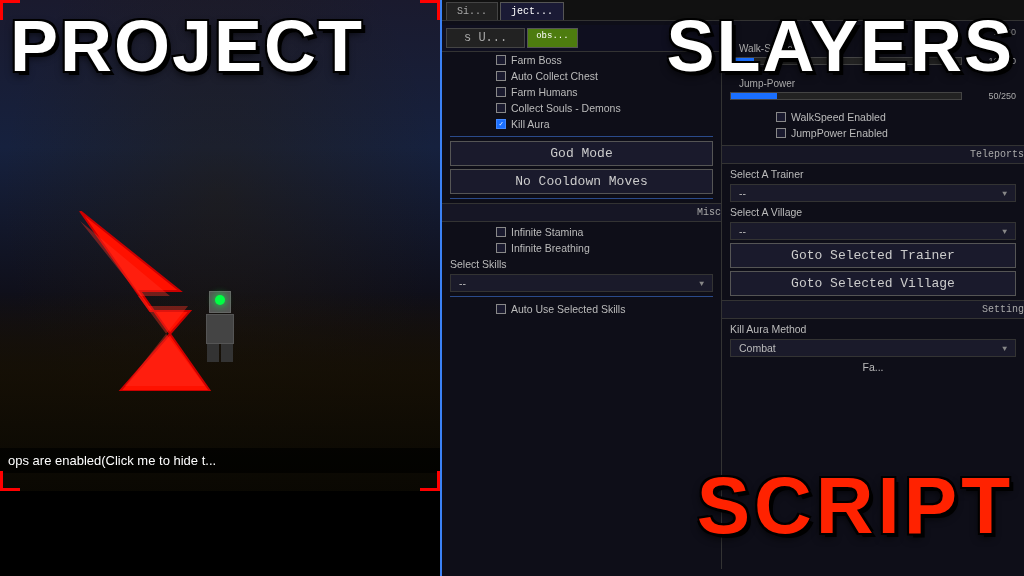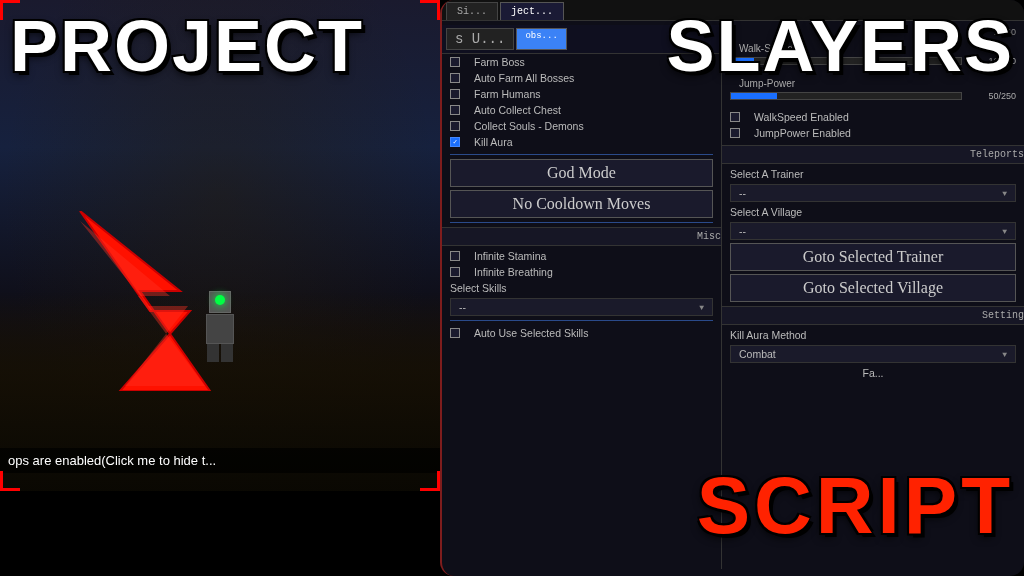--- a/index.html
+++ b/index.html
@@ -158,26 +158,25 @@
     }
 
     
     .script-panel {
       position: absolute;
       top: 0;
       left: 440px;
       width: 584px;
       height: 576px;
       background: rgba(15, 15, 25, 0.95);
-      border-left: 2px solid #7f1d1d;
+      border-left: 2px solid #3b82f6;
       color: #ccc;
       font-size: 11px;
       font-family: 'Courier New', monospace;
       overflow: hidden;
-      border-radius: 14px;
     }
 
     
     .panel-tabs {
       display: flex;
       background: #111;
       border-bottom: 1px solid #333;
       padding: 2px 4px 0;
       gap: 2px;
     }
@@ -225,22 +224,23 @@
       border-bottom: 1px solid #333;
       margin: 4px 0 2px;
       background: rgba(30,30,50,0.5);
     }
 
     
     .check-item {
       display: flex;
       align-items: center;
       padding: 2px 8px;
-      gap: 14px;
+      gap: 5px;
       cursor: pointer;
+      margin-left: 46px;
     }
 
     .cb {
       width: 10px;
       height: 10px;
       border: 1px solid #888;
       background: #1a1a2e;
       flex-shrink: 0;
       display: flex;
       align-items: center;
@@ -264,24 +264,24 @@
 
     
     .panel-btn {
       display: block;
       width: calc(100% - 16px);
       margin: 3px 8px;
       padding: 4px 21px;
       background: rgba(30,30,50,0.8);
       border: 1px solid #555;
       color: #ccc;
-      font-size: 16px;
+      font-size: 13px;
       text-align: center;
       cursor: pointer;
-      font-family: Liberation Serif, serif;
+      font-family: Liberation Mono, monospace;
     }
 
     
     .divider-line {
       height: 1px;
       background: #2a4a8a;
       margin: 4px 8px;
     }
 
     
@@ -428,42 +428,38 @@
   <div class="panel-tabs">
     <div class="panel-tab">Si...</div>
     <div class="panel-tab active">ject...</div>
   </div>
 
   <div class="panel-columns">
 
     <div class="panel-left">
 
       <div style="display:flex; gap:2px; padding:3px 4px; border-bottom:1px solid #333; background:#0f0f1f;">
-        <div style="padding:2px 8px; background:#222; border:1px solid #444; color:#aaa; font-size:14px; cursor:pointer;">s U...</div>
-        <div style="padding:2px 8px; background:#3b82f6; border:1px solid #555; color:#fff; font-size:9px; cursor:pointer;">obs...</div>
+        <div style="padding:2px 17px; background:#222; border:1px solid #444; color:#aaa; font-size:12px; cursor:pointer;">s U...</div>
+        <div style="padding:2px 8px; background:#4d7c0f; border:1px solid #555; color:#fff; font-size:9px; cursor:pointer;">obs...</div>
       </div>
 
       <div class="check-item">
         <div class="cb"></div>
         <span class="check-label">Farm Boss</span>
       </div>
 
-      <div class="check-item">
-        <div class="cb"></div>
-        <span class="check-label">Auto Farm All Bosses</span>
+
+      <div class="check-item">
+        <div class="cb"></div>
+        <span class="check-label">Auto Collect Chest</span>
       </div>
 
       <div class="check-item">
         <div class="cb"></div>
         <span class="check-label">Farm Humans</span>
-      </div>
-
-      <div class="check-item">
-        <div class="cb"></div>
-        <span class="check-label">Auto Collect Chest</span>
       </div>
 
       <div class="check-item">
         <div class="cb"></div>
         <span class="check-label">Collect Souls - Demons</span>
       </div>
 
       <div class="check-item">
         <div class="cb checked"></div>
         <span class="check-label">Kill Aura</span>

